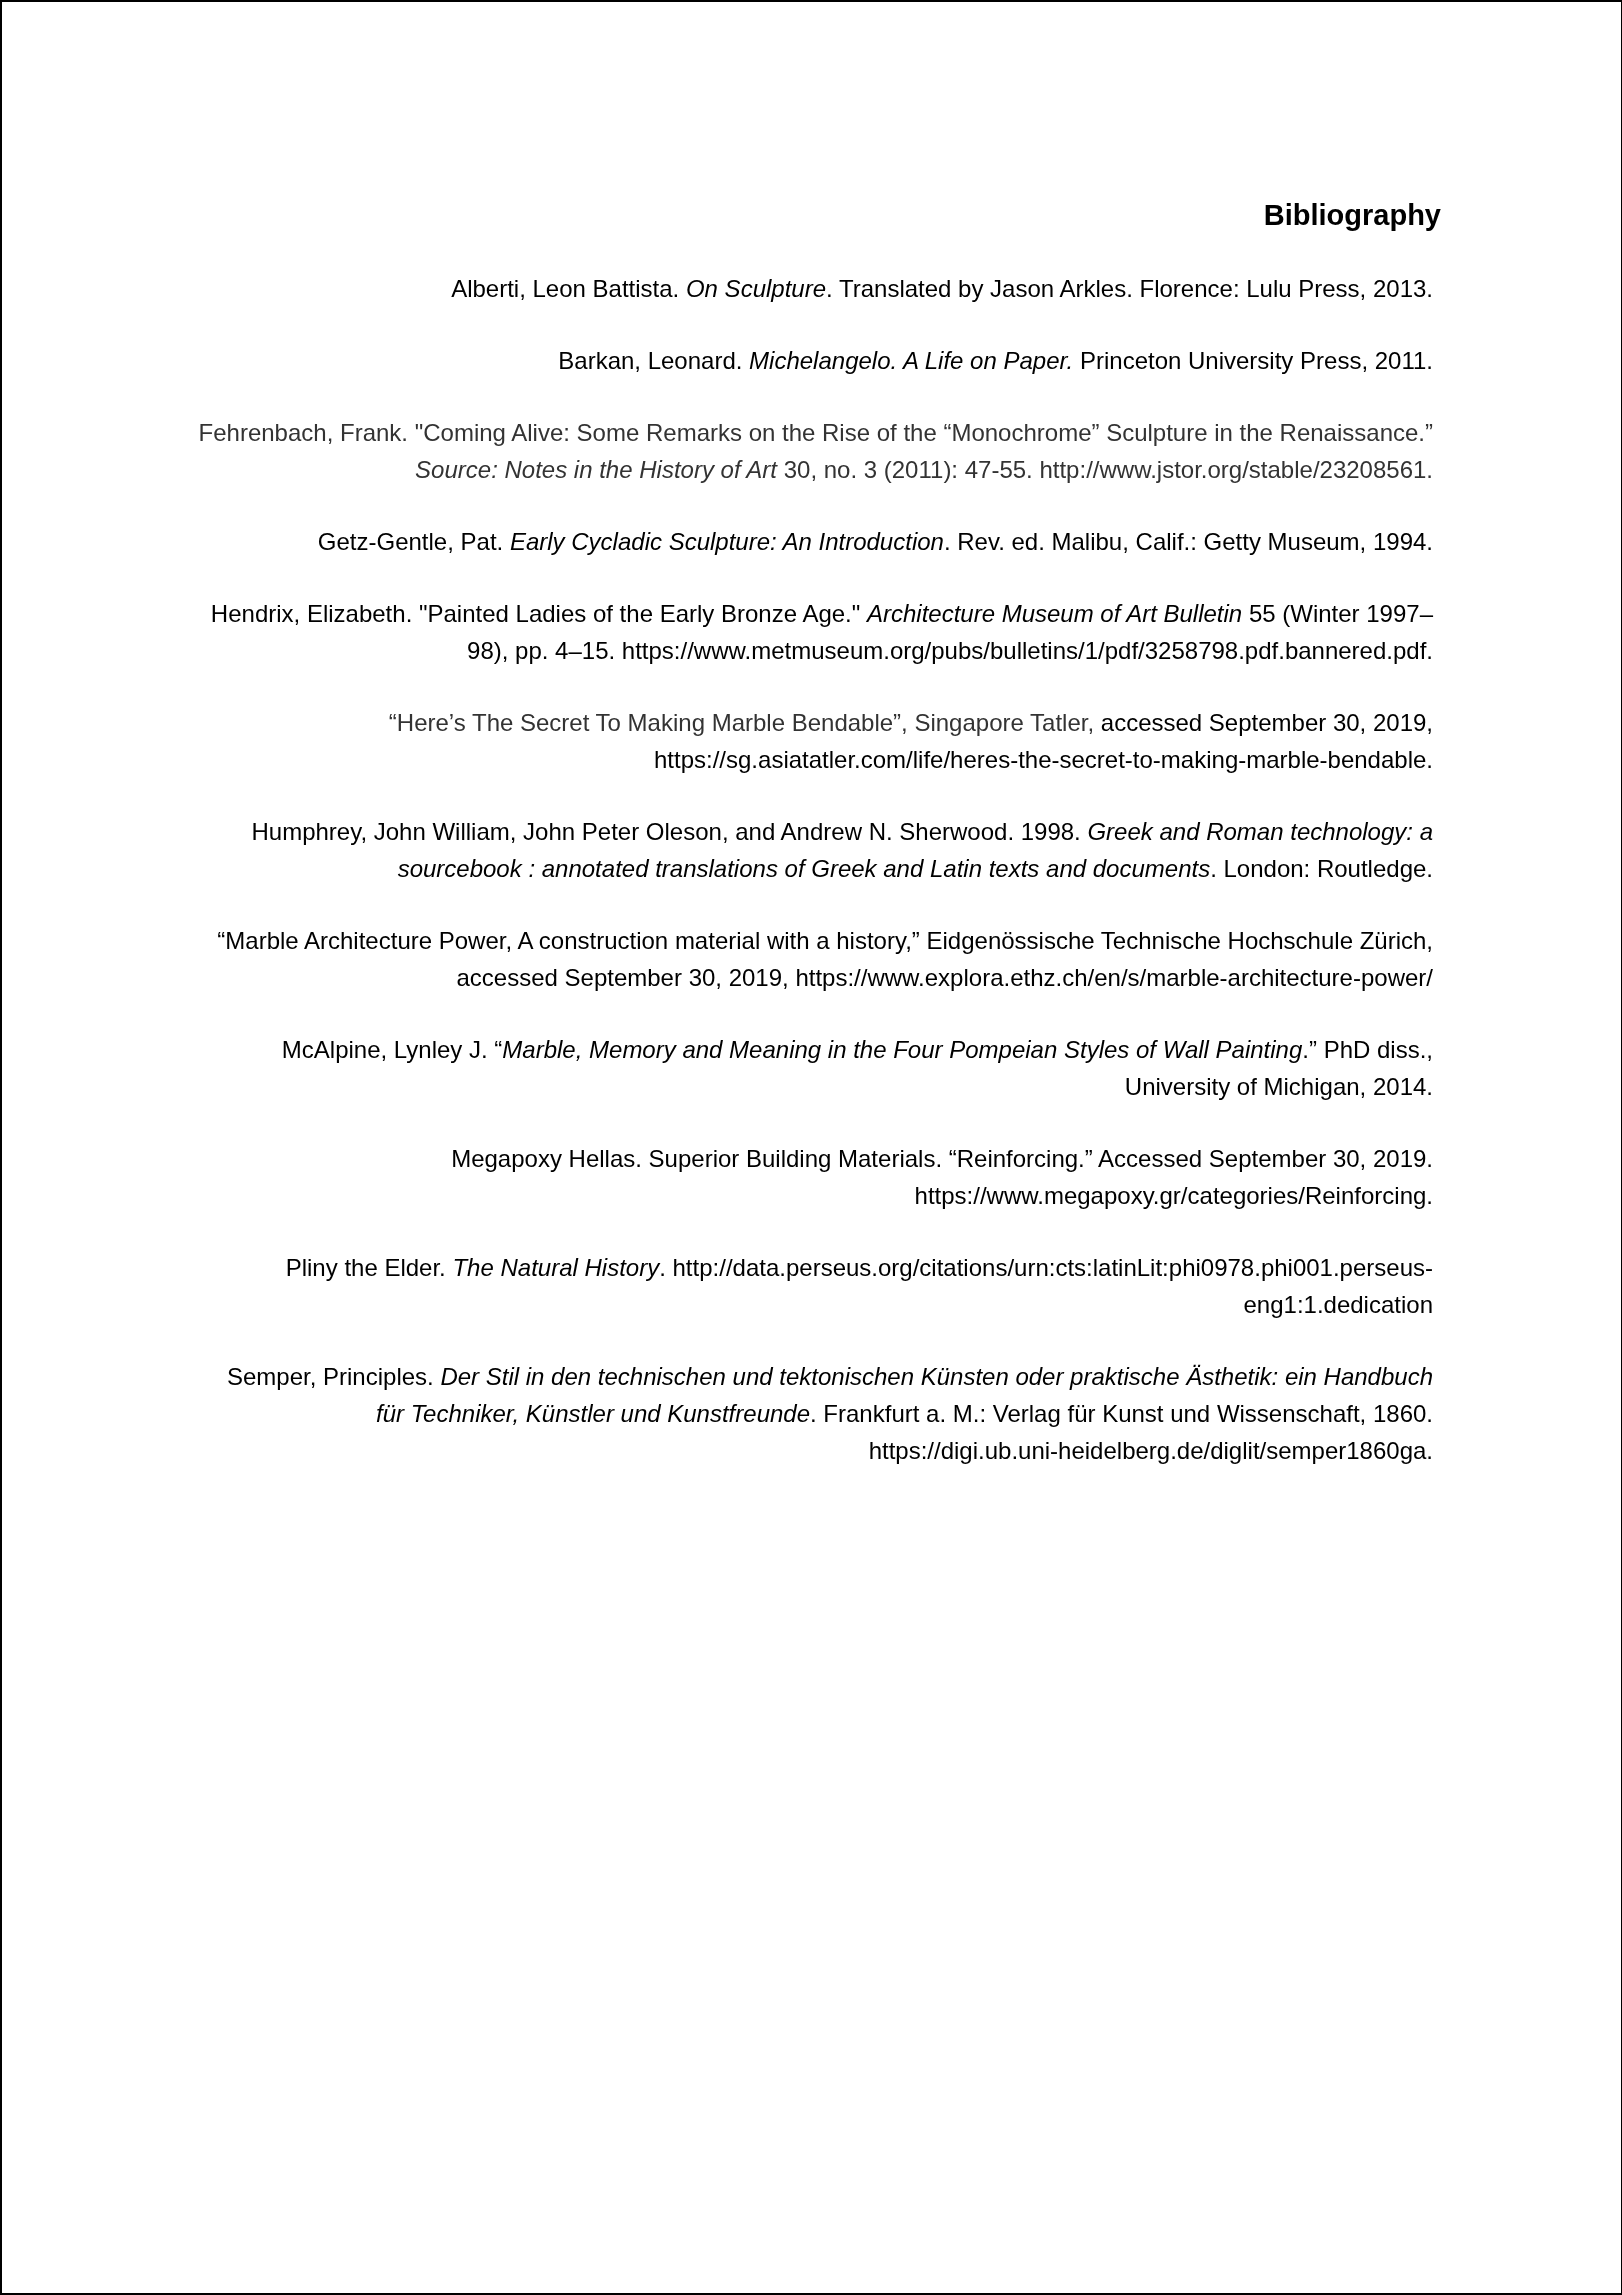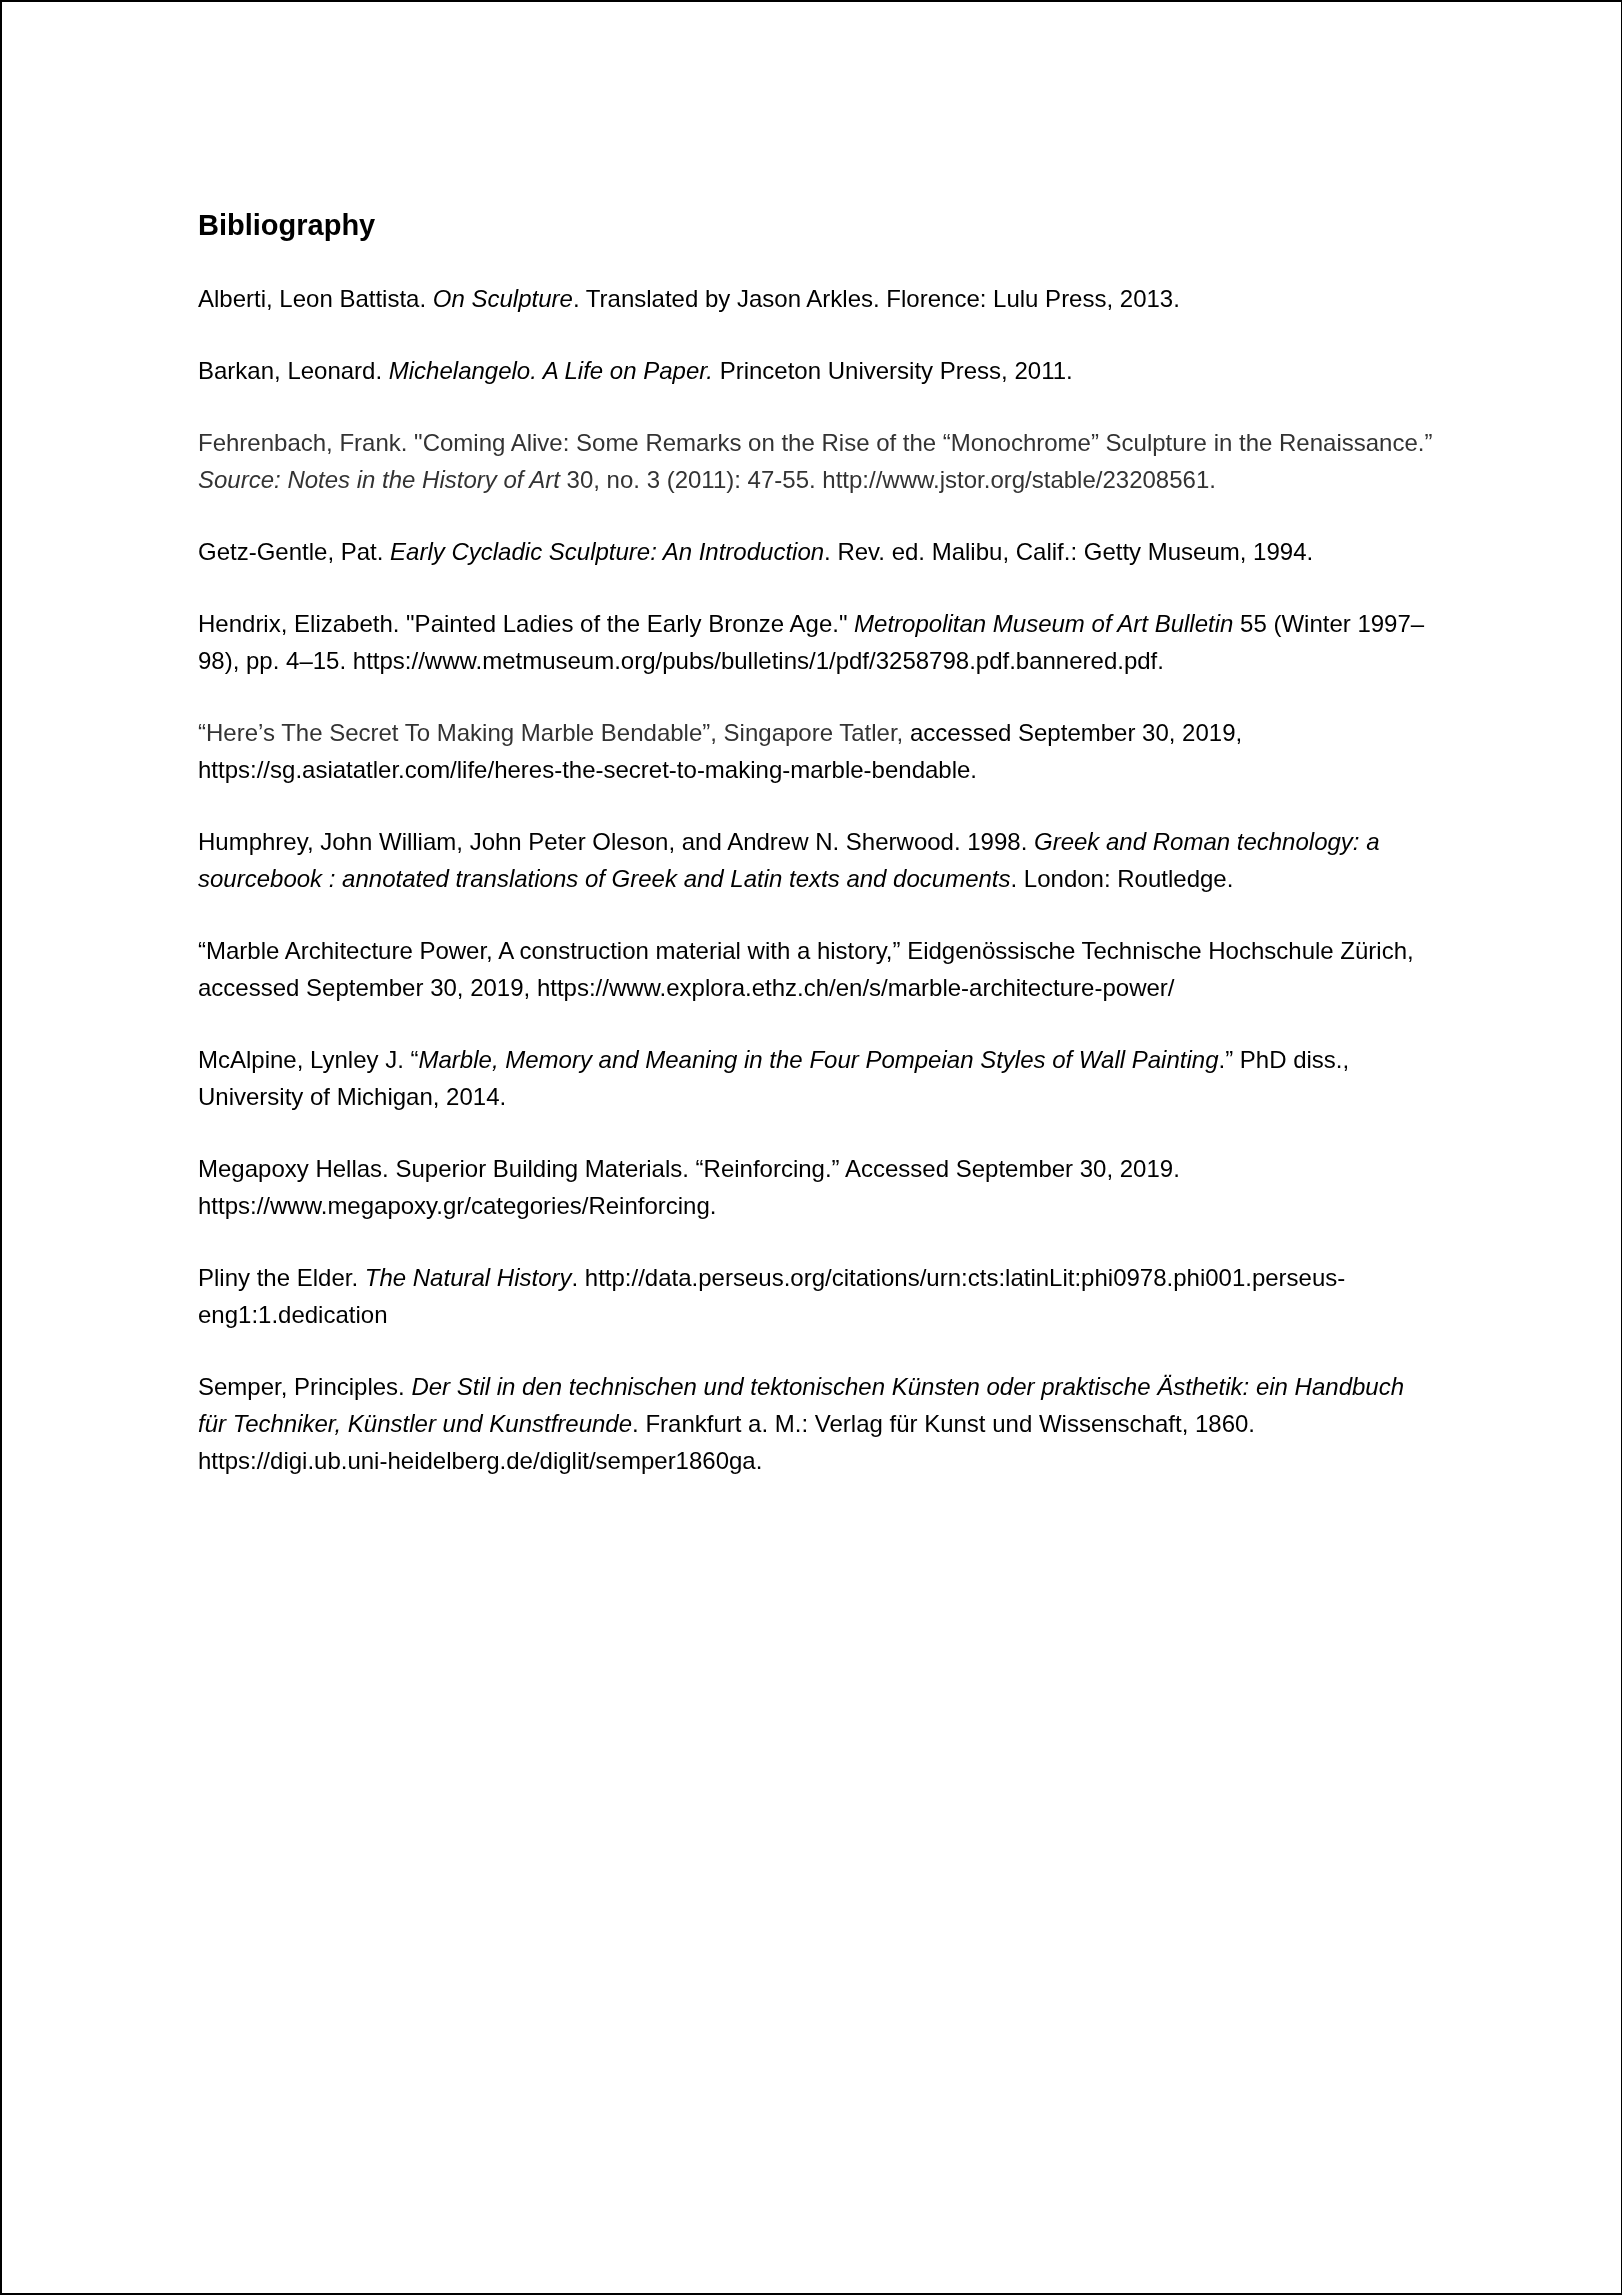--- a/index.html
+++ b/index.html
@@ -19,24 +19,25 @@
       top: 0;
       width: 1623px;
       height: 2295px;
       box-sizing: border-box;
       border: 2.6px solid #000000;
       background: #ffffff;
     }
     .content {
       position: absolute;
       left: 196px;
-      top: 200px;
+      top: 190px;
       width: 1243px;
       font-family: "Liberation Sans", sans-serif;
       color: #000000;
+      text-align: right;
     }
     .heading {
       font-size: 29px;
       font-weight: bold;
       line-height: 47px;
       margin: 0 0 31px 0;
     }
     .entries {
       list-style: none;
       margin: 0;
@@ -59,21 +60,21 @@
 <body>
 
 <div class="page">
   <div class="content">
     <h1 class="heading">Bibliography</h1>
     <ul class="entries" id="entries">
         <li class="entry"><span>Alberti, Leon Battista. </span><span class="it">On Sculpture</span><span>. Translated by Jason Arkles. Florence: Lulu Press, 2013.</span></li>
         <li class="entry"><span>Barkan, Leonard. </span><span class="it">Michelangelo. A Life on Paper.</span><span> Princeton University Press, 2011.</span></li>
         <li class="entry"><span class="gray">Fehrenbach, Frank. "Coming Alive: Some Remarks on the Rise of the “Monochrome” Sculpture in the Renaissance.” </span><span class="it gray">Source: Notes in the History of Art</span><span class="gray"> 30, no. 3 (2011): 47-55. http://www.jstor.org/stable/23208561.</span></li>
         <li class="entry"><span>Getz-Gentle, Pat. </span><span class="it">Early Cycladic Sculpture: An Introduction</span><span>. Rev. ed. Malibu, Calif.: Getty Museum, 1994.</span></li>
-        <li class="entry"><span>Hendrix, Elizabeth. "Painted Ladies of the Early Bronze Age." </span><span class="it">Metropolitan Museum of Art Bulletin</span><span> 55 (Winter 1997–98), pp. 4–15. https://www.metmuseum.org/pubs/bulletins/1/pdf/3258798.pdf.bannered.pdf.</span></li>
+        <li class="entry"><span>Hendrix, Elizabeth. "Painted Ladies of the Early Bronze Age." </span><span class="it">Architecture Museum of Art Bulletin</span><span> 55 (Winter 1997–98), pp. 4–15. https://www.metmuseum.org/pubs/bulletins/1/pdf/3258798.pdf.bannered.pdf.</span></li>
         <li class="entry"><span class="gray">“Here’s The Secret To Making Marble Bendable”, Singapore Tatler,</span><span> accessed September 30, 2019, https://sg.asiatatler.com/life/heres-the-secret-to-making-marble-bendable.</span></li>
         <li class="entry"><span>Humphrey, John William, John Peter Oleson, and Andrew N. Sherwood. 1998. </span><span class="it">Greek and Roman technology: a sourcebook : annotated translations of Greek and Latin texts and documents</span><span>. London: Routledge.</span></li>
         <li class="entry"><span>“Marble Architecture Power, A construction material with a history,” Eidgenössische Technische Hochschule Zürich, accessed September 30, 2019, https://www.explora.ethz.ch/en/s/marble-architecture-power/</span></li>
         <li class="entry"><span>McAlpine, Lynley J. “</span><span class="it">Marble, Memory and Meaning in the Four Pompeian Styles of Wall Painting</span><span>.” PhD diss., University of Michigan, 2014.</span></li>
         <li class="entry"><span>Megapoxy Hellas. Superior Building Materials. “Reinforcing.” Accessed September 30, 2019. https://www.megapoxy.gr/categories/Reinforcing.</span></li>
         <li class="entry"><span>Pliny the Elder. </span><span class="it">The Natural History</span><span>. http://data.perseus.org/citations/urn:cts:latinLit:phi0978.phi001.perseus-eng1:1.dedication</span></li>
         <li class="entry"><span>Semper, Principles. </span><span class="it">Der Stil in den technischen und tektonischen Künsten oder praktische Ästhetik: ein Handbuch für Techniker, Künstler und Kunstfreunde</span><span>. Frankfurt a. M.: Verlag für Kunst und Wissenschaft, 1860. https://digi.ub.uni-heidelberg.de/diglit/semper1860ga.</span></li>
       </ul>
   </div>
 </div>

